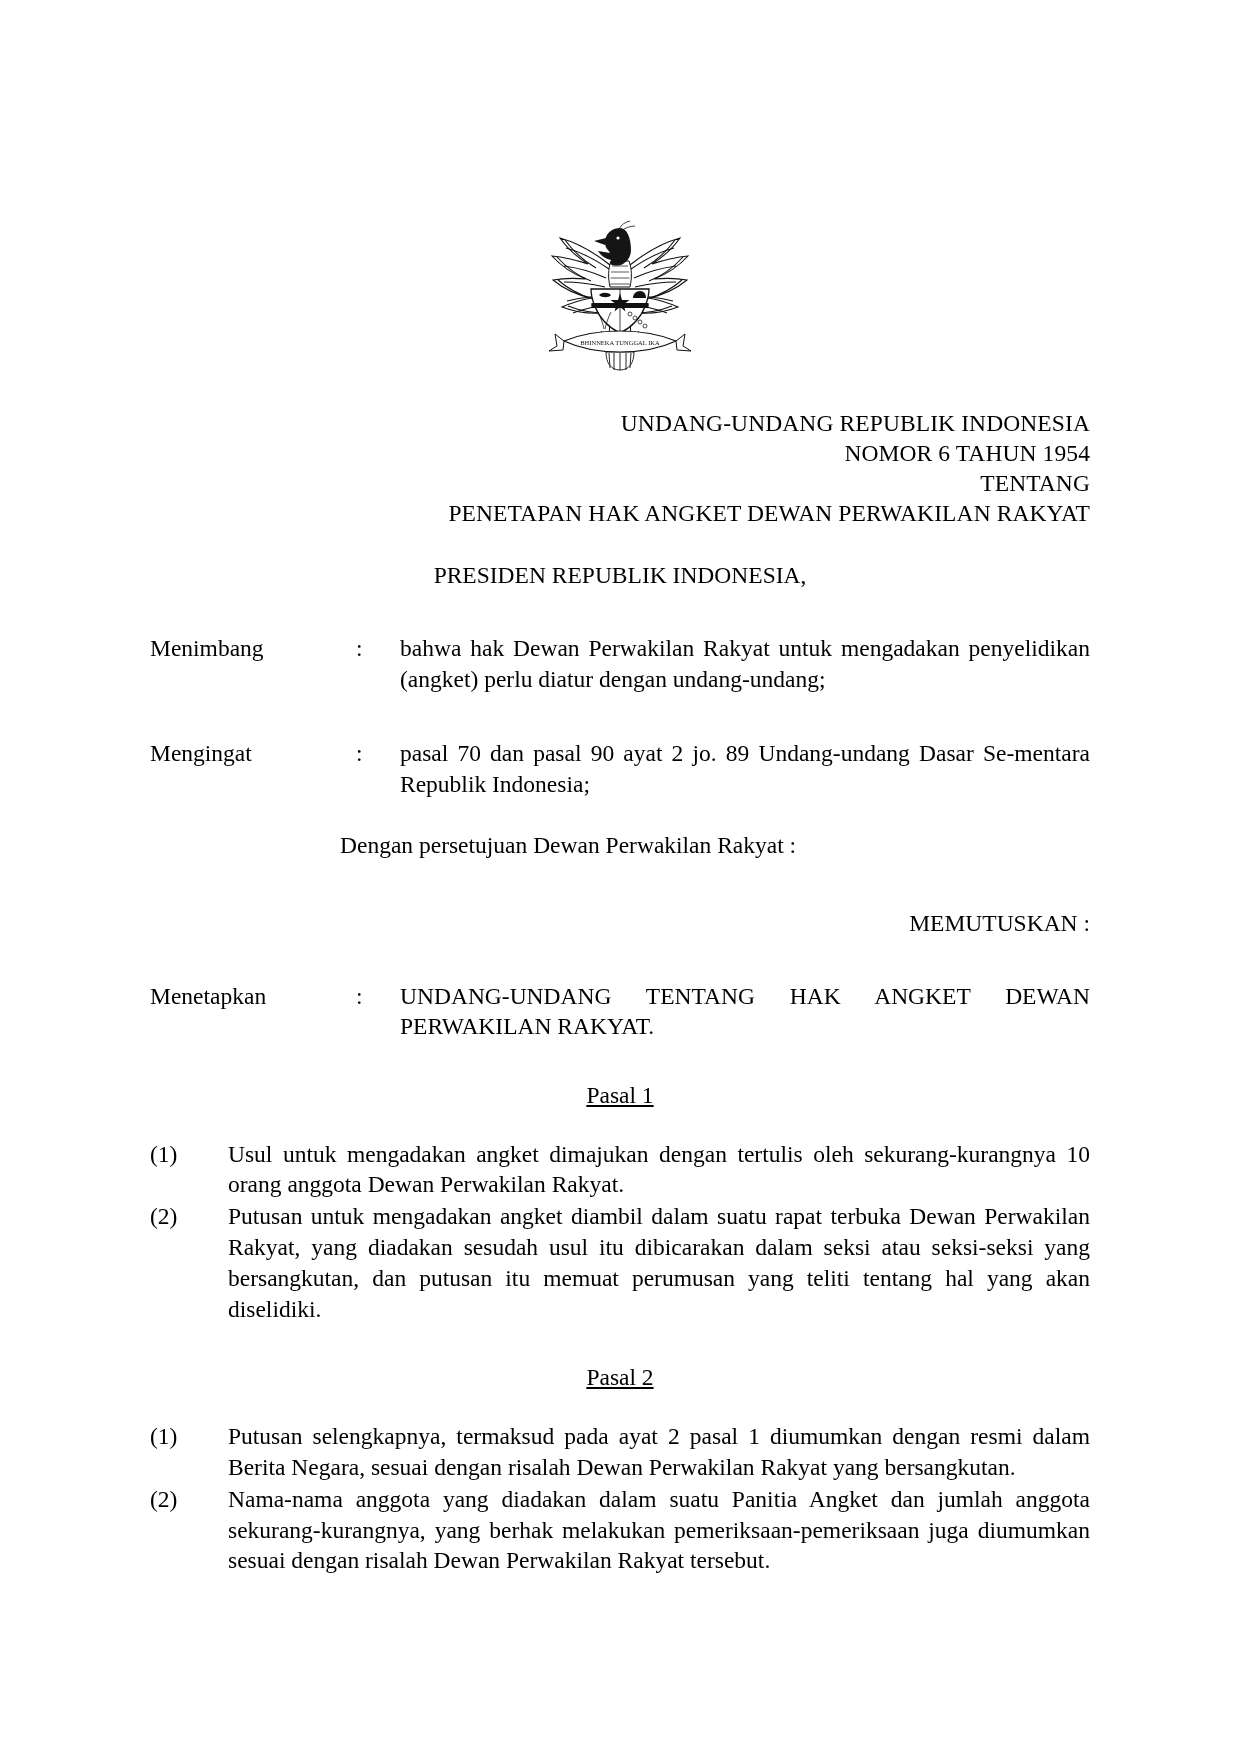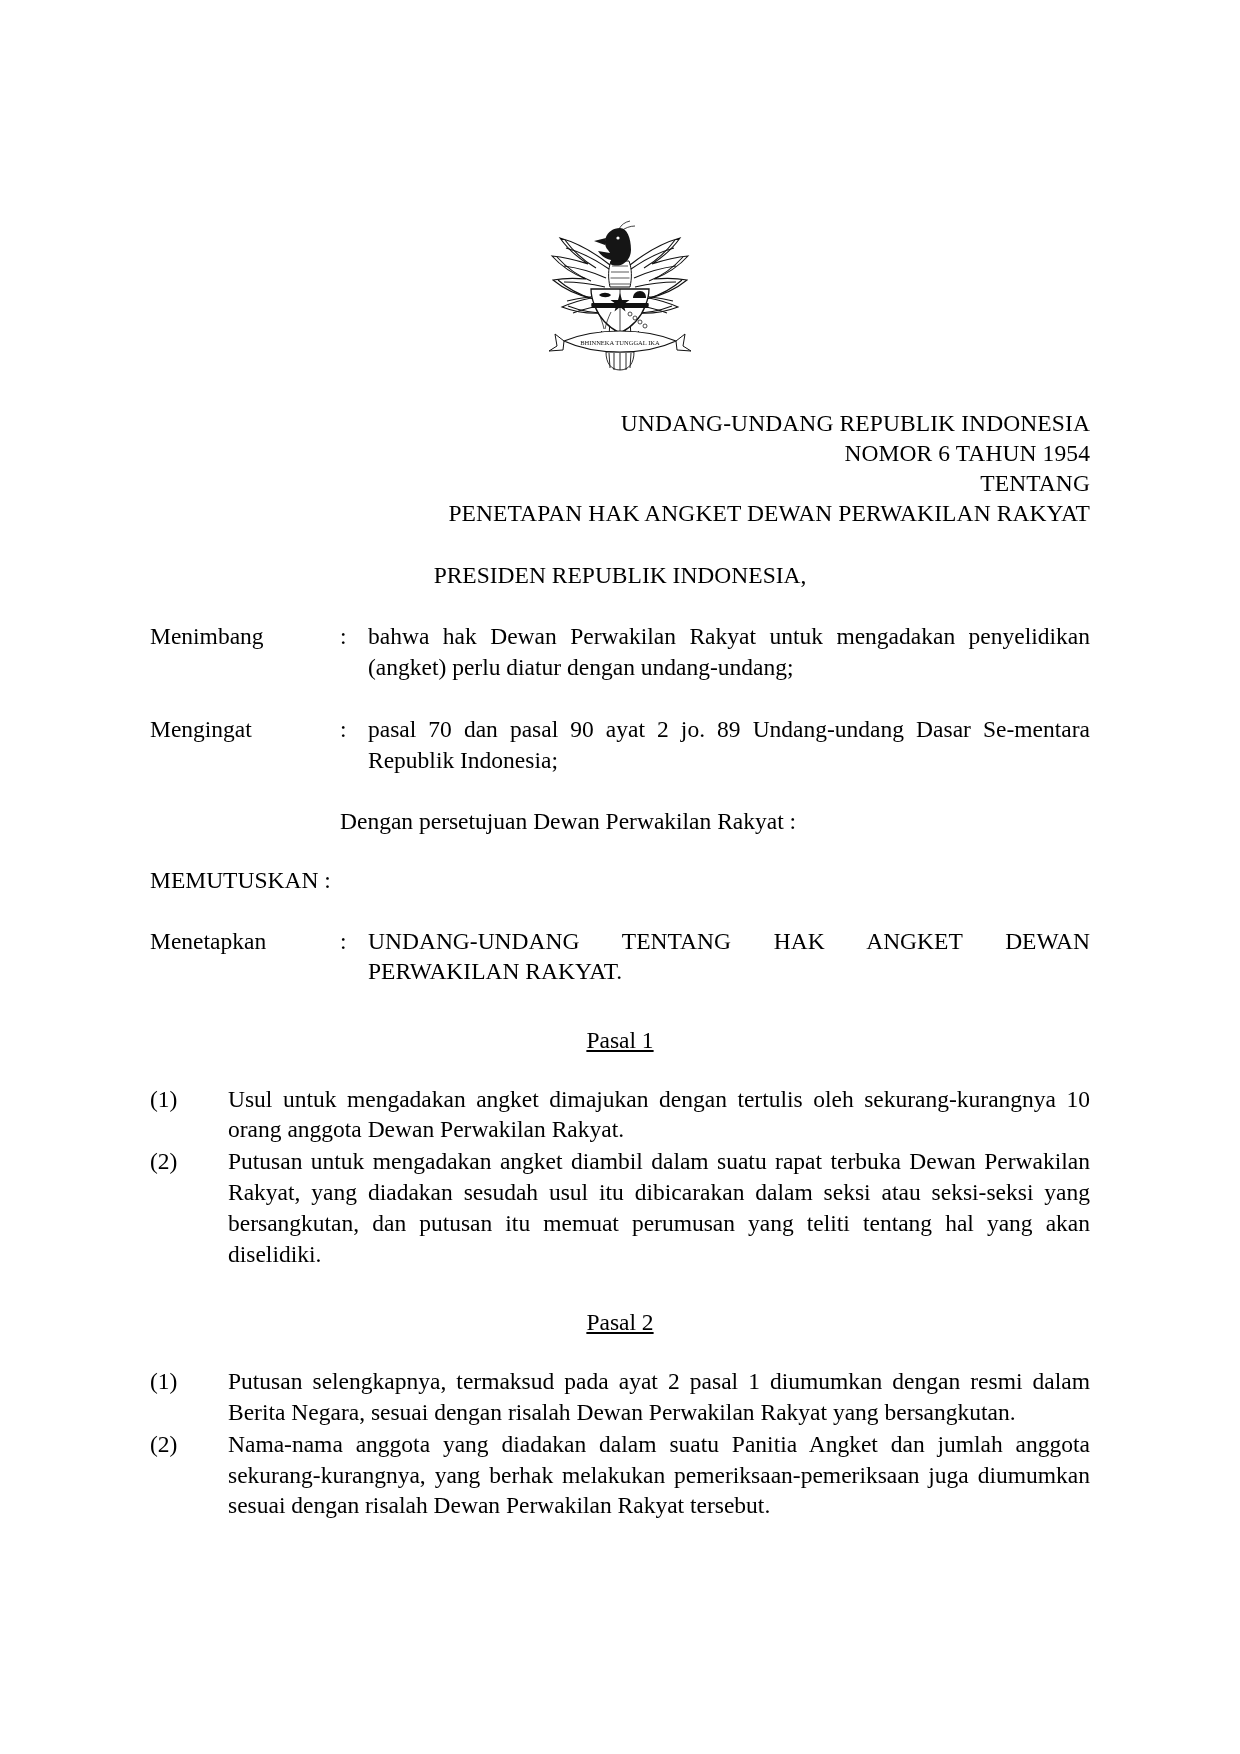--- a/index.html
+++ b/index.html
@@ -43,23 +43,24 @@
 
   .presiden-line {
     margin-top: 34px;
     text-align: center;
     font-size: 23.5px;
   }
 
   
   .cons-row {
     display: flex;
-    margin-top: 32px;
+    margin-top: 44px;
     font-size: 23.5px;
     line-height: 1.30;
+    gap: 16px;
   }
   .cons-label {
     width: 190px;
     flex: 0 0 190px;
   }
   .cons-colon {
     width: 28px;
     flex: 0 0 28px;
   }
   .cons-body {
@@ -72,22 +73,22 @@
 
   
   .mid-line {
     font-size: 23.5px;
     margin-top: 32px;
     padding-left: 190px;
   }
 
   .memutuskan {
     font-size: 23.5px;
-    margin-top: 32px;
-    text-align: left;
+    margin-top: 51px;
+    text-align: right;
   }
 
   
   .pasal-head {
     text-align: center;
     font-size: 23.5px;
     margin-top: 40px;
     margin-bottom: 30px;
     text-decoration: underline;
   }

